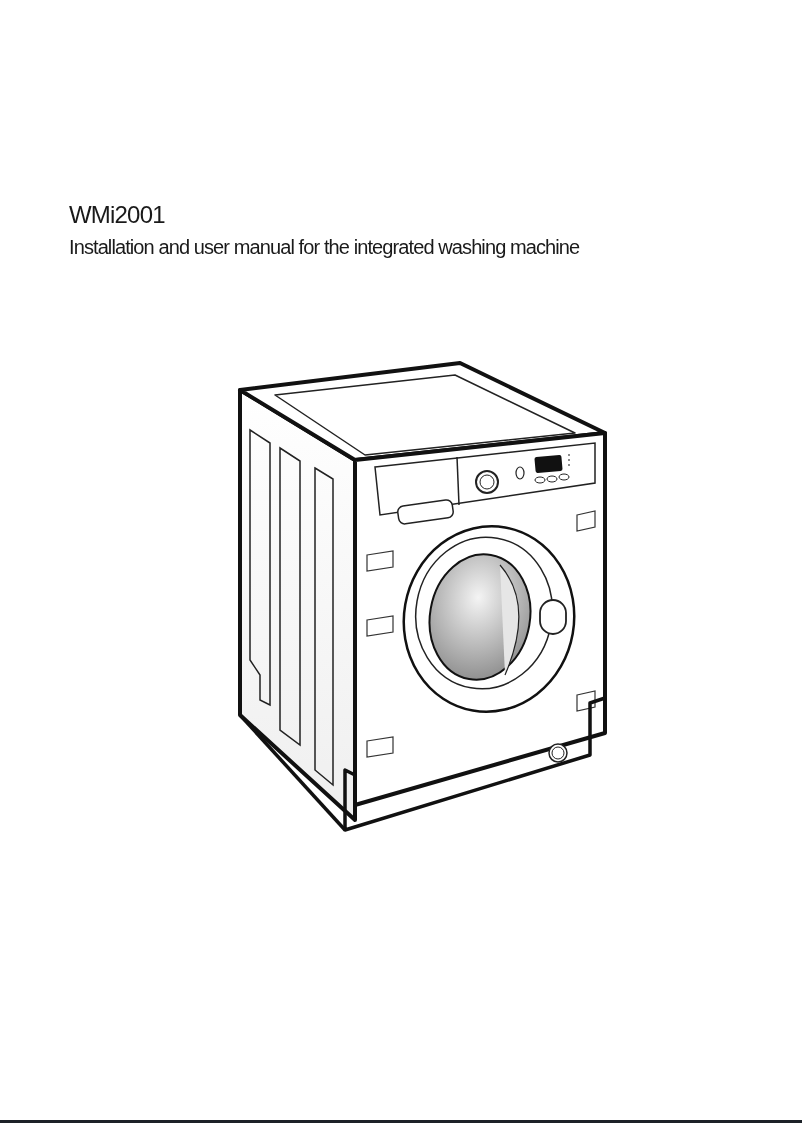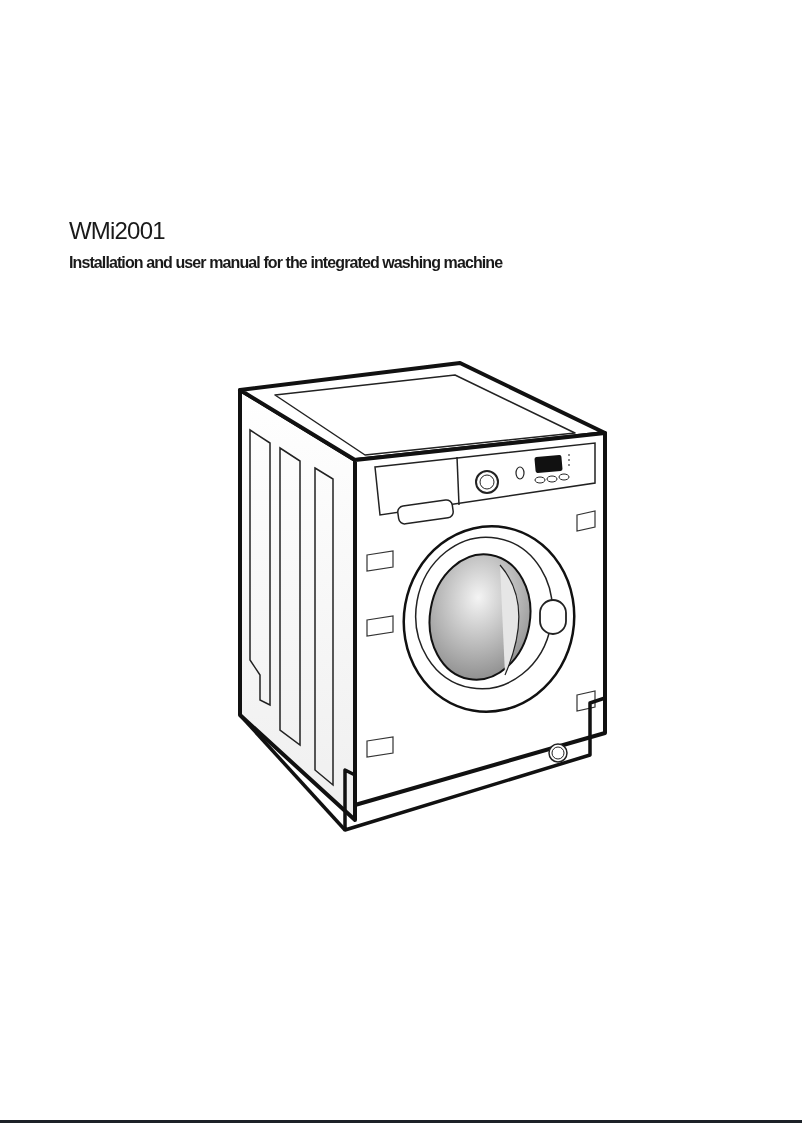--- a/index.html
+++ b/index.html
@@ -1,19 +1,19 @@
 <!DOCTYPE html>
 <html><head>
 <meta charset="utf-8">
 <style>
   html, body { margin:0; padding:0; background:#ffffff; }
   body { width:802px; height:1123px; position:relative; overflow:hidden; font-family:"Liberation Sans", sans-serif; color:#1a1a1a; }
-  .title-block { position:absolute; left:69px; top:216px; }
+  .title-block { position:absolute; left:69px; top:200px; }
   .model { font-size:24px; line-height:30px; letter-spacing:-0.8px; font-weight:400; }
-  .subtitle { font-size:16px; line-height:30px; letter-spacing:-0.9px; font-weight:700; margin-top:2px; white-space:nowrap; }
+  .subtitle { font-size:20px; line-height:30px; letter-spacing:-0.9px; font-weight:400; margin-top:2px; white-space:nowrap; }
   .illustration { position:absolute; left:230px; top:355px; width:390px; height:480px; }
   .bottom-rule { position:absolute; left:0; top:1120px; width:802px; height:3px; background:#1c2128; }
 </style>
 </head>
 <body>
 
 <div class="title-block">
   <div class="model">WMi2001</div>
   <div class="subtitle">Installation and user manual for the integrated washing machine</div>
 </div>

